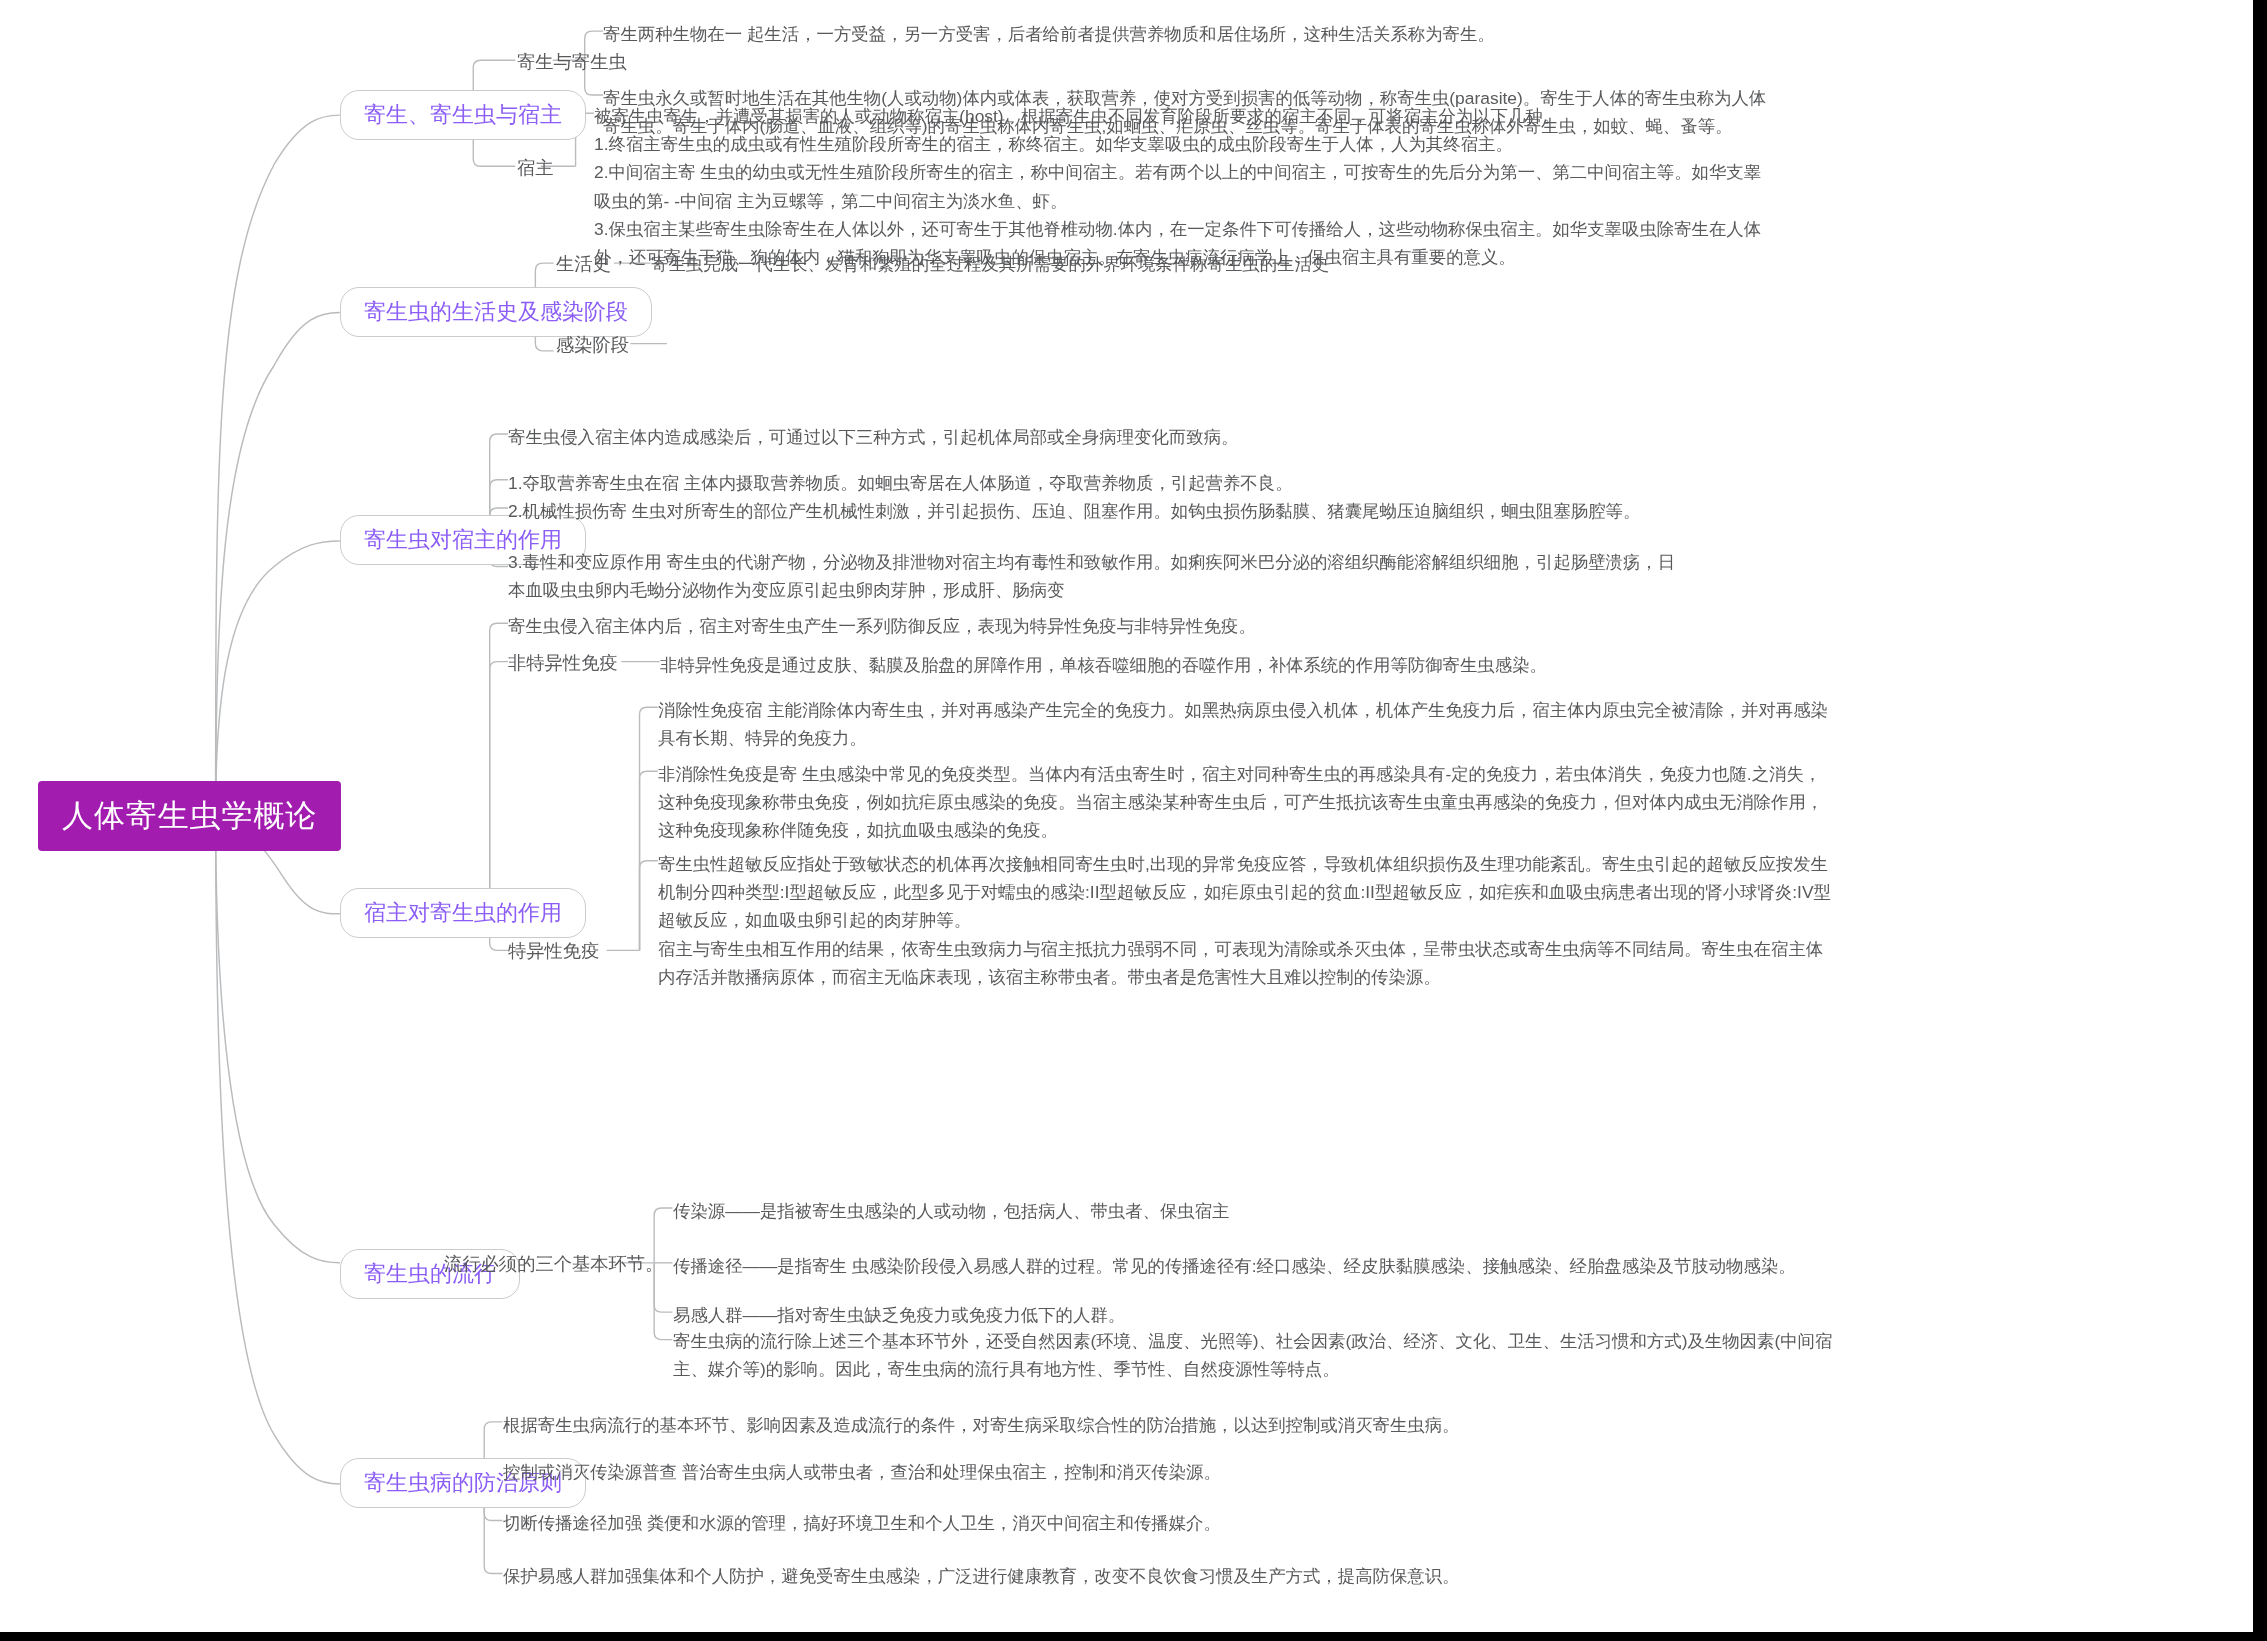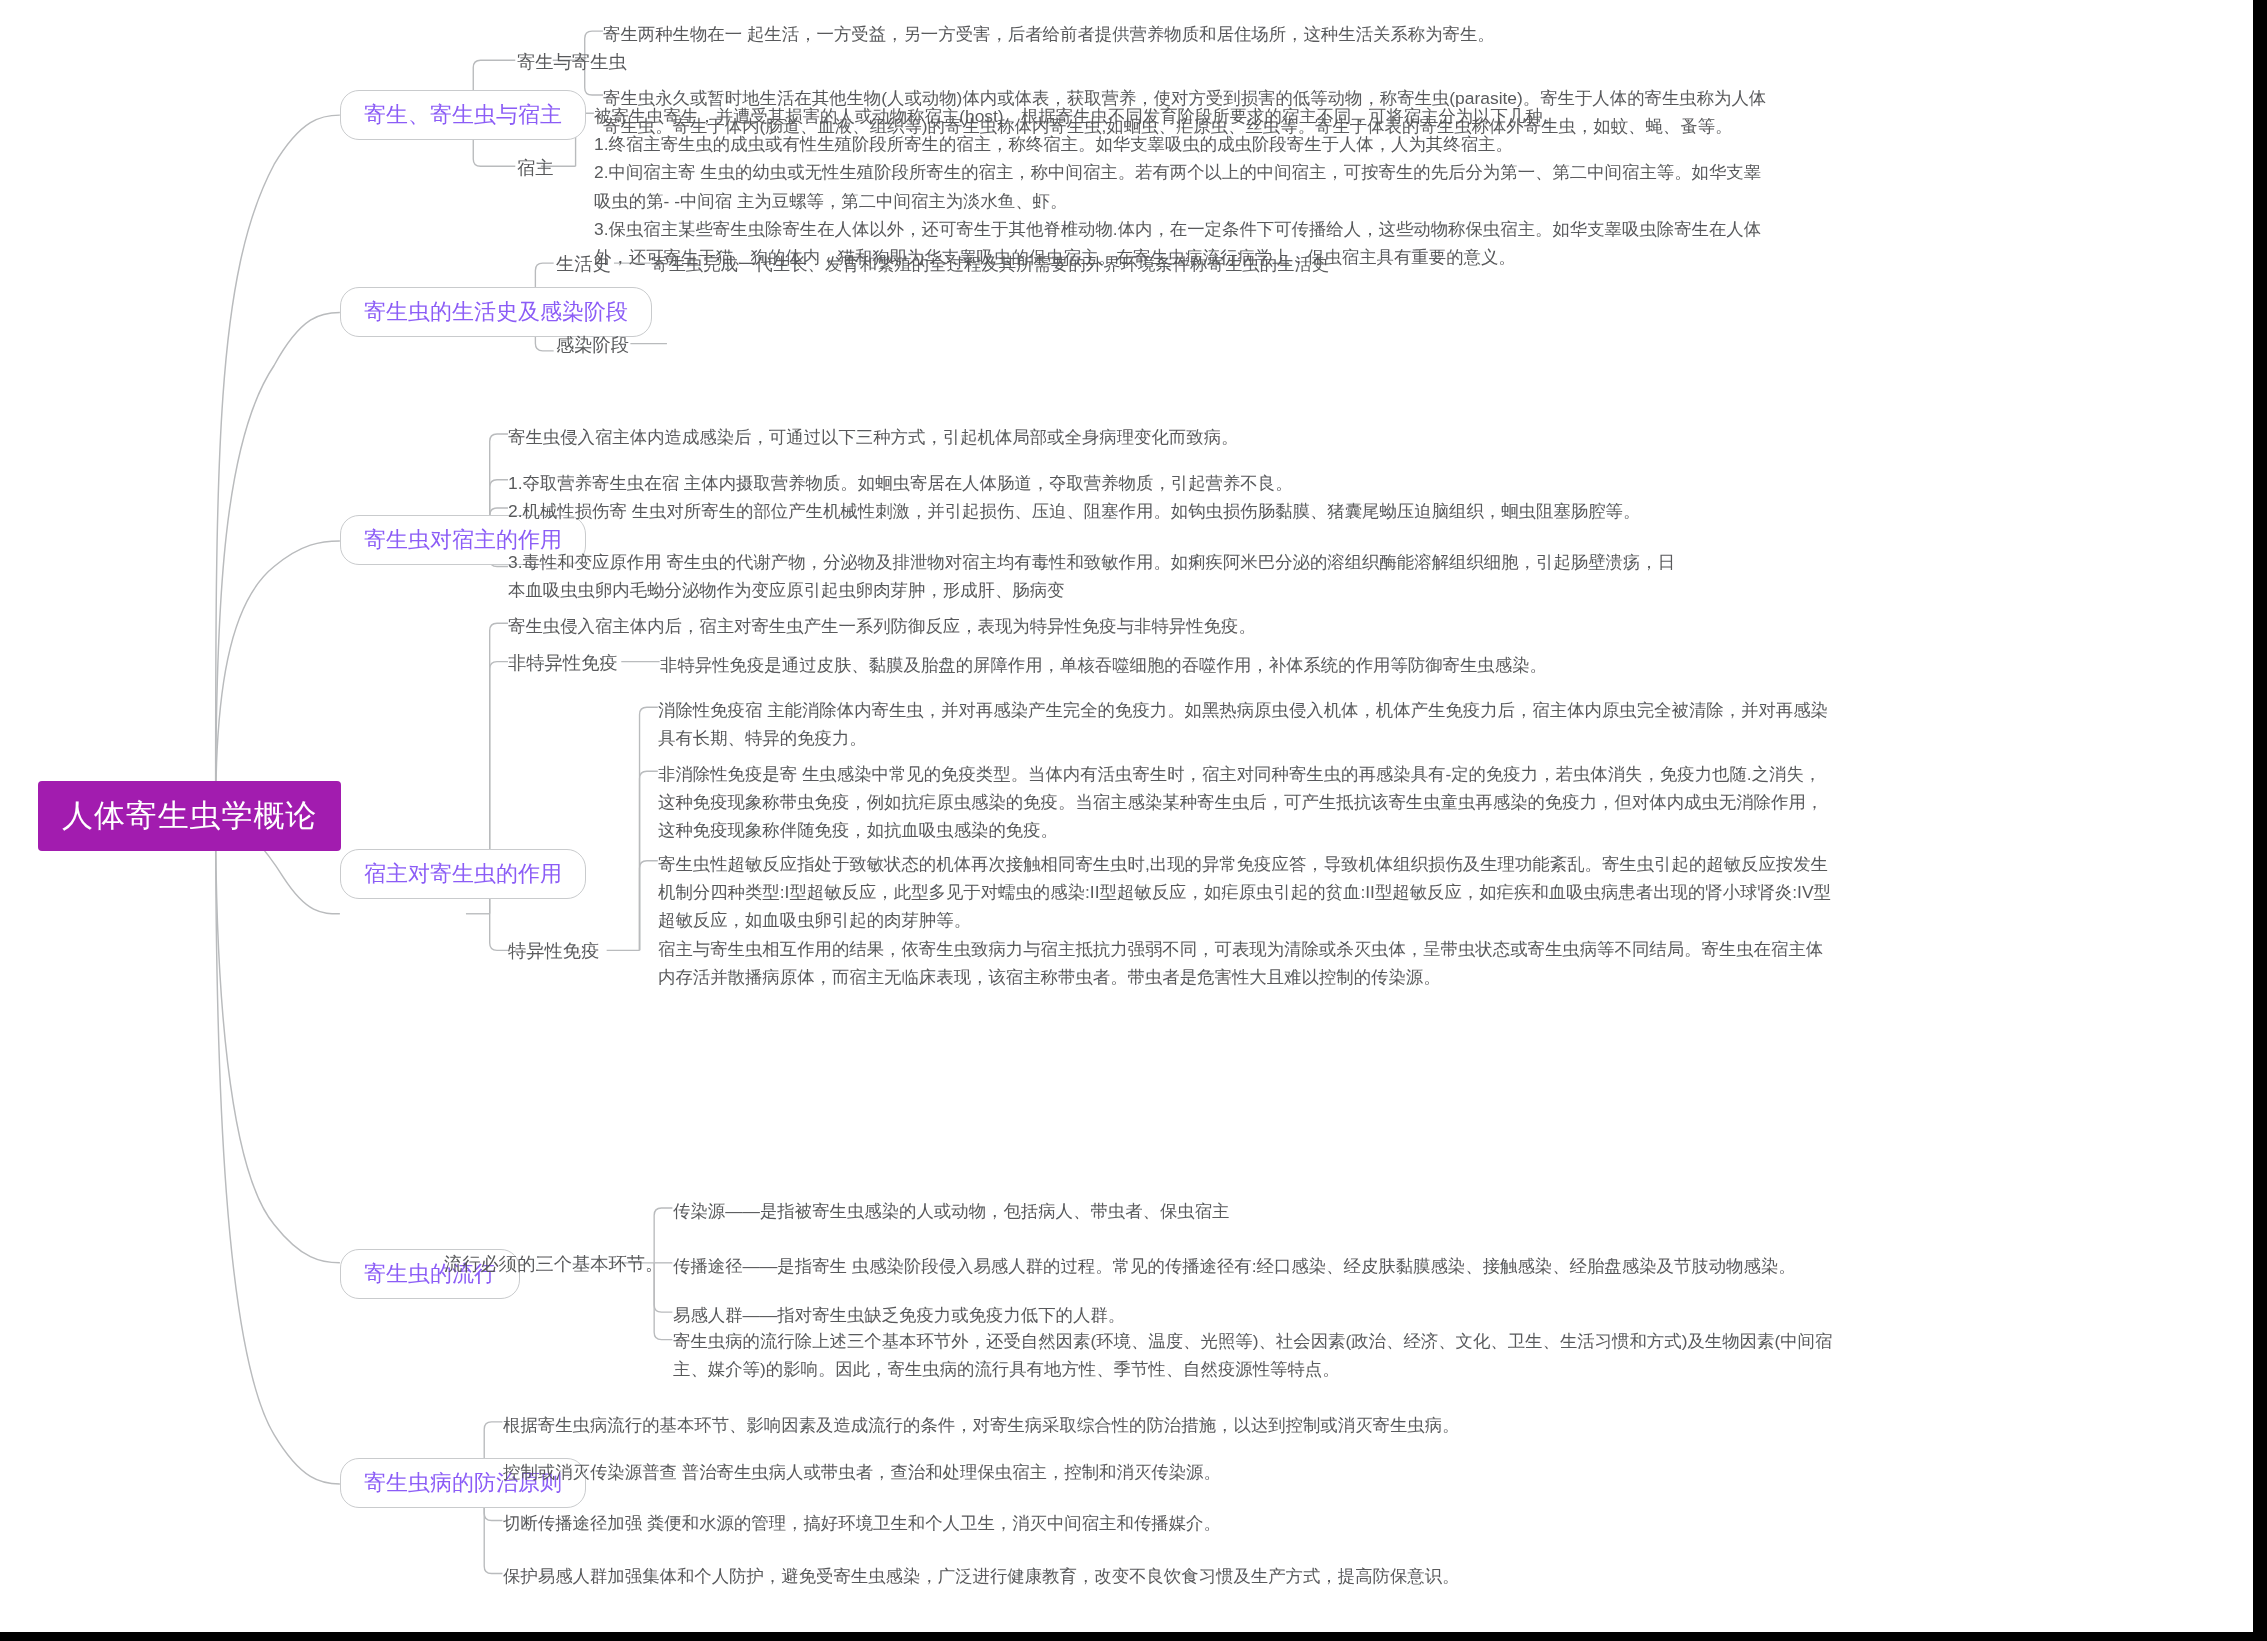--- a/index.html
+++ b/index.html
@@ -197,21 +197,21 @@
 
   <div class="node leaf" style="left:508px; top:423px; width:1718px;">寄生虫侵入宿主体内造成感染后，可通过以下三种方式，引起机体局部或全身病理变化而致病。</div>
 
   <div class="node leaf" style="left:508px; top:469px; width:1718px;">1.夺取营养寄生虫在宿 主体内摄取营养物质。如蛔虫寄居在人体肠道，夺取营养物质，引起营养不良。</div>
 
   <div class="node leaf" style="left:508px; top:497px; width:1718px;">2.机械性损伤寄 生虫对所寄生的部位产生机械性刺激，并引起损伤、压迫、阻塞作用。如钩虫损伤肠黏膜、猪囊尾蚴压迫脑组织，蛔虫阻塞肠腔等。</div>
 
   <div class="node leaf" style="left:508px; top:548px; width:1718px;">3.毒性和变应原作用 寄生虫的代谢产物，分泌物及排泄物对宿主均有毒性和致敏作用。如痢疾阿米巴分泌的溶组织酶能溶解组织细胞，引起肠壁溃疡，日
 本血吸虫虫卵内毛蚴分泌物作为变应原引起虫卵肉芽肿，形成肝、肠病变</div>
 
-  <div class="node topic" style="left:340px; top:849px;">宿主对寄生虫的作用</div>
+  <div class="node topic" style="left:340px; top:888px;">宿主对寄生虫的作用</div>
 
   <div class="node leaf" style="left:508px; top:612px; width:1718px;">寄生虫侵入宿主体内后，宿主对寄生虫产生一系列防御反应，表现为特异性免疫与非特异性免疫。</div>
 
   <div class="node sublabel" style="left:508px; top:649px;">非特异性免疫</div>
 
   <div class="node leaf" style="left:660px; top:651px; width:1562px;">非特异性免疫是通过皮肤、黏膜及胎盘的屏障作用，单核吞噬细胞的吞噬作用，补体系统的作用等防御寄生虫感染。</div>
 
   <div class="node sublabel" style="left:508px; top:937px;">特异性免疫</div>
 
   <div class="node leaf" style="left:658px; top:696px; width:1568px;">消除性免疫宿 主能消除体内寄生虫，并对再感染产生完全的免疫力。如黑热病原虫侵入机体，机体产生免疫力后，宿主体内原虫完全被清除，并对再感染

